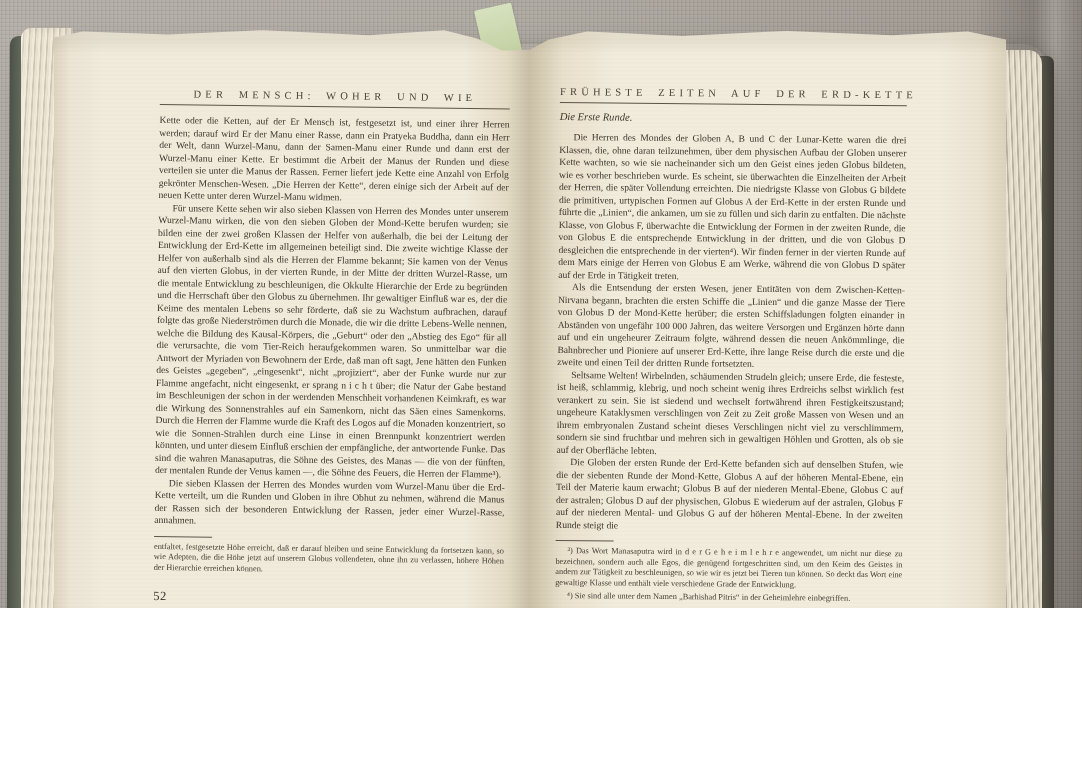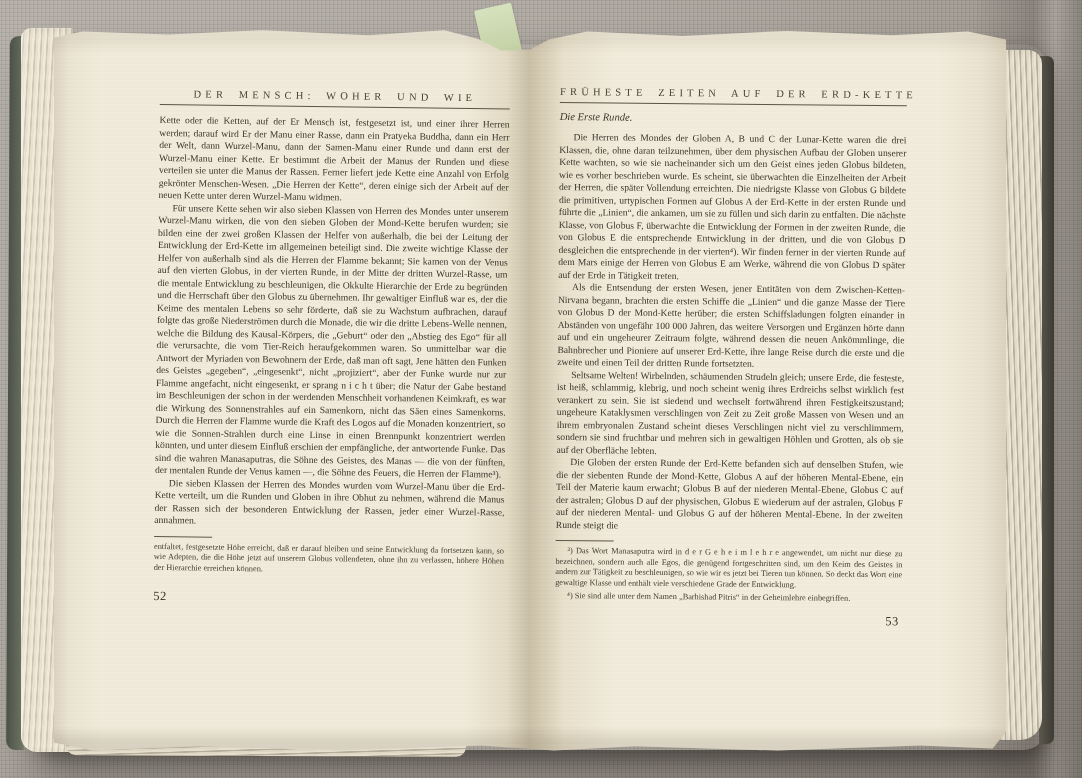--- a/index.html
+++ b/index.html
@@ -1,17 +1,17 @@
 <!DOCTYPE html>
 <html lang="de"><head>
 <meta charset="utf-8">
 <style>
   html,body { margin:0; padding:0; }
   .stage {
-    position:relative; width:1082px; height:778px; overflow:hidden;
+    position:relative; width:1082px; height:608px; overflow:hidden;
     background:#a7a199;
     font-family:"Liberation Serif","DejaVu Serif",serif;
   }
   
   .fabric {
     position:absolute; inset:0;
     background:
       linear-gradient(90deg, rgba(0,0,0,0) 90%, rgba(55,50,44,0.22) 95.5%, rgba(255,255,255,0.07) 97.5%, rgba(55,50,44,0.20) 100%),
       radial-gradient(135% 105% at 44% 42%, rgba(255,255,255,0.12) 0%, rgba(0,0,0,0) 52%, rgba(30,27,23,0.20) 100%),
       repeating-linear-gradient(90deg, rgba(255,255,255,0.055) 0 1px, rgba(0,0,0,0.05) 1px 2px, rgba(255,255,255,0.02) 2px 4px),

